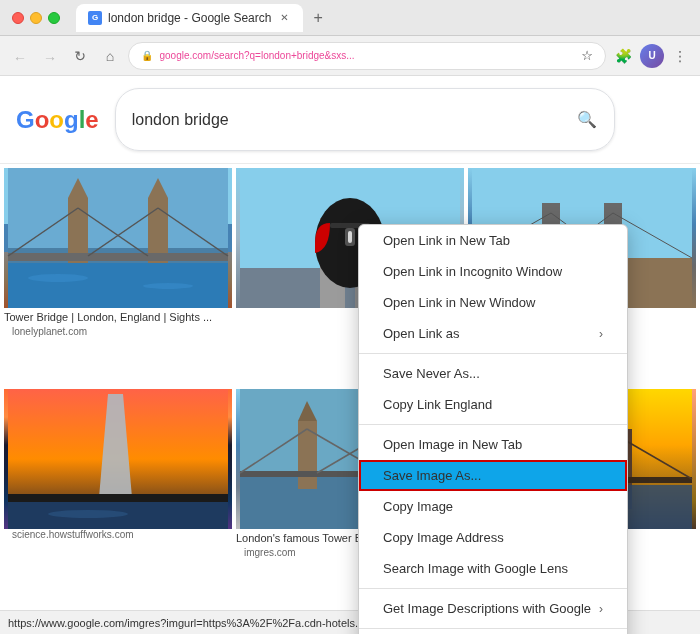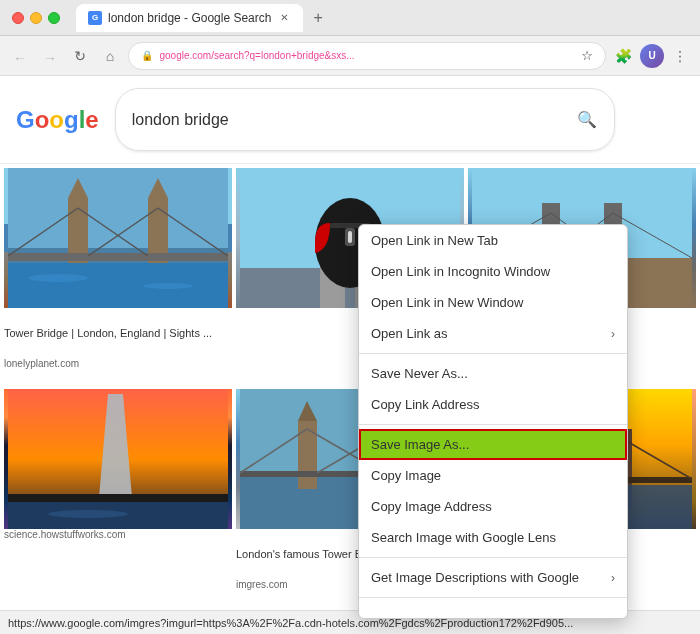--- a/index.html
+++ b/index.html
@@ -189,26 +189,27 @@
       flex: 1;
       overflow: hidden;
     }
     .image-cell {
       position: relative;
       overflow: hidden;
     }
     .img-caption {
       font-size: 11px;
       color: #333;
-      padding: 18px 0;
+      padding: 2px 0;
       line-height: 1.3;
     }
     .img-source {
       font-size: 10px;
       color: #666;
+      margin-left: 8px;
     }
 
     
     .img-tower-bridge {
       background: linear-gradient(180deg, #87CEEB 0%, #87CEEB 40%, #4682B4 40%, #4682B4 60%, #808080 60%, #8B7355 80%, #A0522D 100%);
       width: 100%;
       height: 140px;
       position: relative;
     }
     .img-shard {
@@ -235,30 +236,30 @@
       width: 270px;
       background: #fff;
       border: 1px solid #ccc;
       border-radius: 6px;
       box-shadow: 0 4px 20px rgba(0,0,0,0.25);
       z-index: 100;
       overflow: hidden;
       font-size: 13px;
     }
     .context-menu-item {
-      padding: 8px 12px;
+      padding: 8px 24px;
       color: #333;
       cursor: pointer;
       display: flex;
       align-items: center;
       justify-content: space-between;
       white-space: nowrap;
     }
     .context-menu-item.highlighted {
-      background: #84cc16;
+      background: #0ea5e9;
       outline: 2px solid #c00;
       outline-offset: -2px;
       position: relative;
     }
     .context-menu-divider {
       height: 1px;
       background: #e0e0e0;
       margin: 4px 0;
     }
     .context-menu-arrow { color: #666; font-size: 12px; }
@@ -490,23 +491,26 @@
     </div>
     <div class="context-menu-item">
       <span>Open Link as</span>
       <span class="context-menu-arrow">›</span>
     </div>
     <div class="context-menu-divider"></div>
     <div class="context-menu-item">
       <span>Save Never As...</span>
     </div>
     <div class="context-menu-item">
-      <span>Copy Link Address</span>
+      <span>Copy Link England</span>
     </div>
     <div class="context-menu-divider"></div>
+    <div class="context-menu-item">
+      <span>Open Image in New Tab</span>
+    </div>
     <div class="context-menu-item highlighted">
       <span>Save Image As...</span>
     </div>
     <div class="context-menu-item">
       <span>Copy Image</span>
     </div>
     <div class="context-menu-item">
       <span>Copy Image Address</span>
     </div>
     <div class="context-menu-item">

